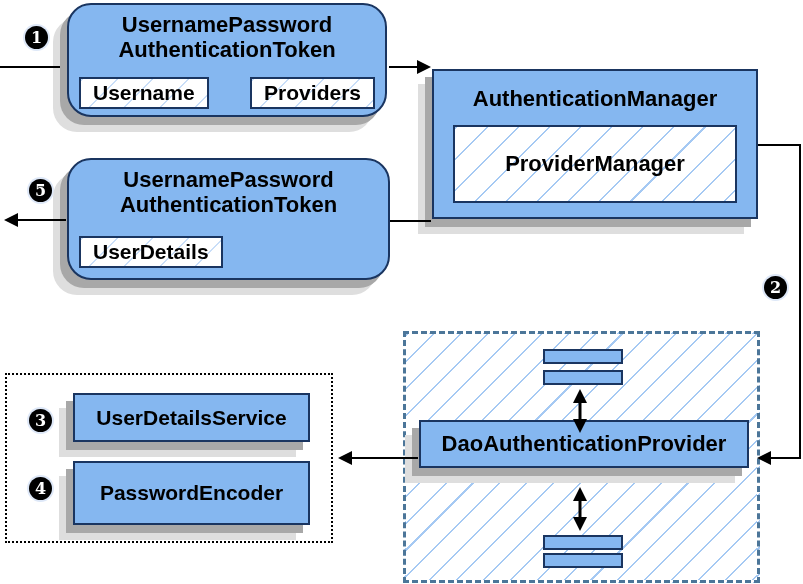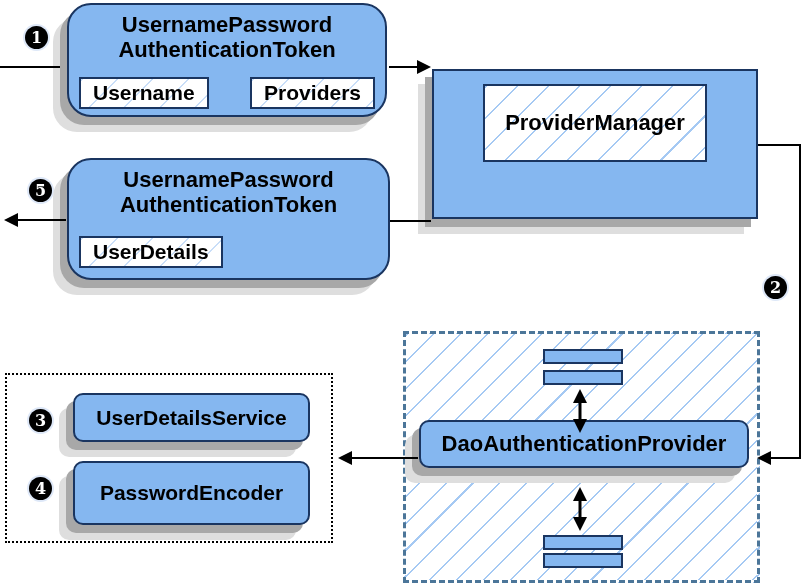--- a/index.html
+++ b/index.html
@@ -35,21 +35,21 @@
   .fields-row { display:flex; justify-content:space-between; gap:9px; padding:0 10px; }
   .field {
     border:2.5px solid var(--box_border);
     background-color:#fff;
     background-image:repeating-linear-gradient(135deg, var(--subbox_hatch_line) 0, var(--subbox_hatch_line) 1.5px, transparent 1.5px, transparent 25px);
     font-weight:bold; font-size:21px; line-height:28px; padding:0 12px;
     white-space:nowrap;
   }
   .mgr-title { text-align:center; font-weight:bold; font-size:22px; margin-top:15px; }
   .inner-box {
-    width:224px; height:78px; margin:13px auto 0;
+    width:284px; height:78px; margin:13px auto 0;
     border:2px solid var(--box_border);
     background-color:#fff;
     background-image:repeating-linear-gradient(135deg, var(--hatch_line) 0, var(--hatch_line) 1.5px, transparent 1.5px, transparent 22px);
     display:flex; align-items:center; justify-content:center;
     font-weight:bold; font-size:22px;
   }
   .group-label { position:absolute; text-align:center; font-weight:bold; font-size:22px; line-height:27px; }
   .dashed-box {
     position:absolute;
     border:3px dashed var(--dashed_border);
@@ -58,21 +58,21 @@
   }
   .dotted-box {
     position:absolute;
     border:2.5px dotted var(--dotted_border);
     background:transparent;
   }
   .bar {
     position:absolute; width:80px; height:15px;
     background:var(--box_fill); border:2px solid var(--box_border);
   }
-  .label-node { display:flex; align-items:center; justify-content:center; font-weight:bold;border-radius:10px; }
+  .label-node { display:flex; align-items:center; justify-content:center; font-weight:bold; }
   .badge {
     position:absolute; width:23px; height:23px; border-radius:50%;
     background:var(--badge_bg); color:var(--badge_text);
     display:flex; align-items:center; justify-content:center;
     font-family:"DejaVu Serif", serif; font-weight:bold; font-size:16px;
     box-shadow:0 0 0 2px rgba(160,190,235,0.35);
   }
   .connector-layer { position:absolute; left:0; top:0; pointer-events:none; }
   .line { stroke:var(--arrow); stroke-width:2; fill:none; }
   .thick { stroke-width:3; }
@@ -104,20 +104,21 @@
     <div class="token-title">
       <div>UsernamePassword</div>
       <div>AuthenticationToken</div>
     </div>
     <div class="fields-row" style="margin-top:19px;border-radius:13px;">
       <div class="field">UserDetails</div>
     </div>
   </div>
 
   <div class="node shadowed" style="left:432px; top:69px; width:326px; height:150px;">
+    <div class="mgr-title">AuthenticationManager</div>
     <div class="inner-box">ProviderManager</div>
   </div>
 
 
   <div class="dashed-box" style="left:403px; top:331px; width:357px; height:252px;"></div>
 
   <div class="bar" style="left:543px; top:349px;"></div>
   <div class="bar" style="left:543px; top:370px;"></div>
 
   <div class="node shadowed label-node" style="left:419px; top:420px; width:330px; height:48px; font-size:22px;">DaoAuthenticationProvider</div>

